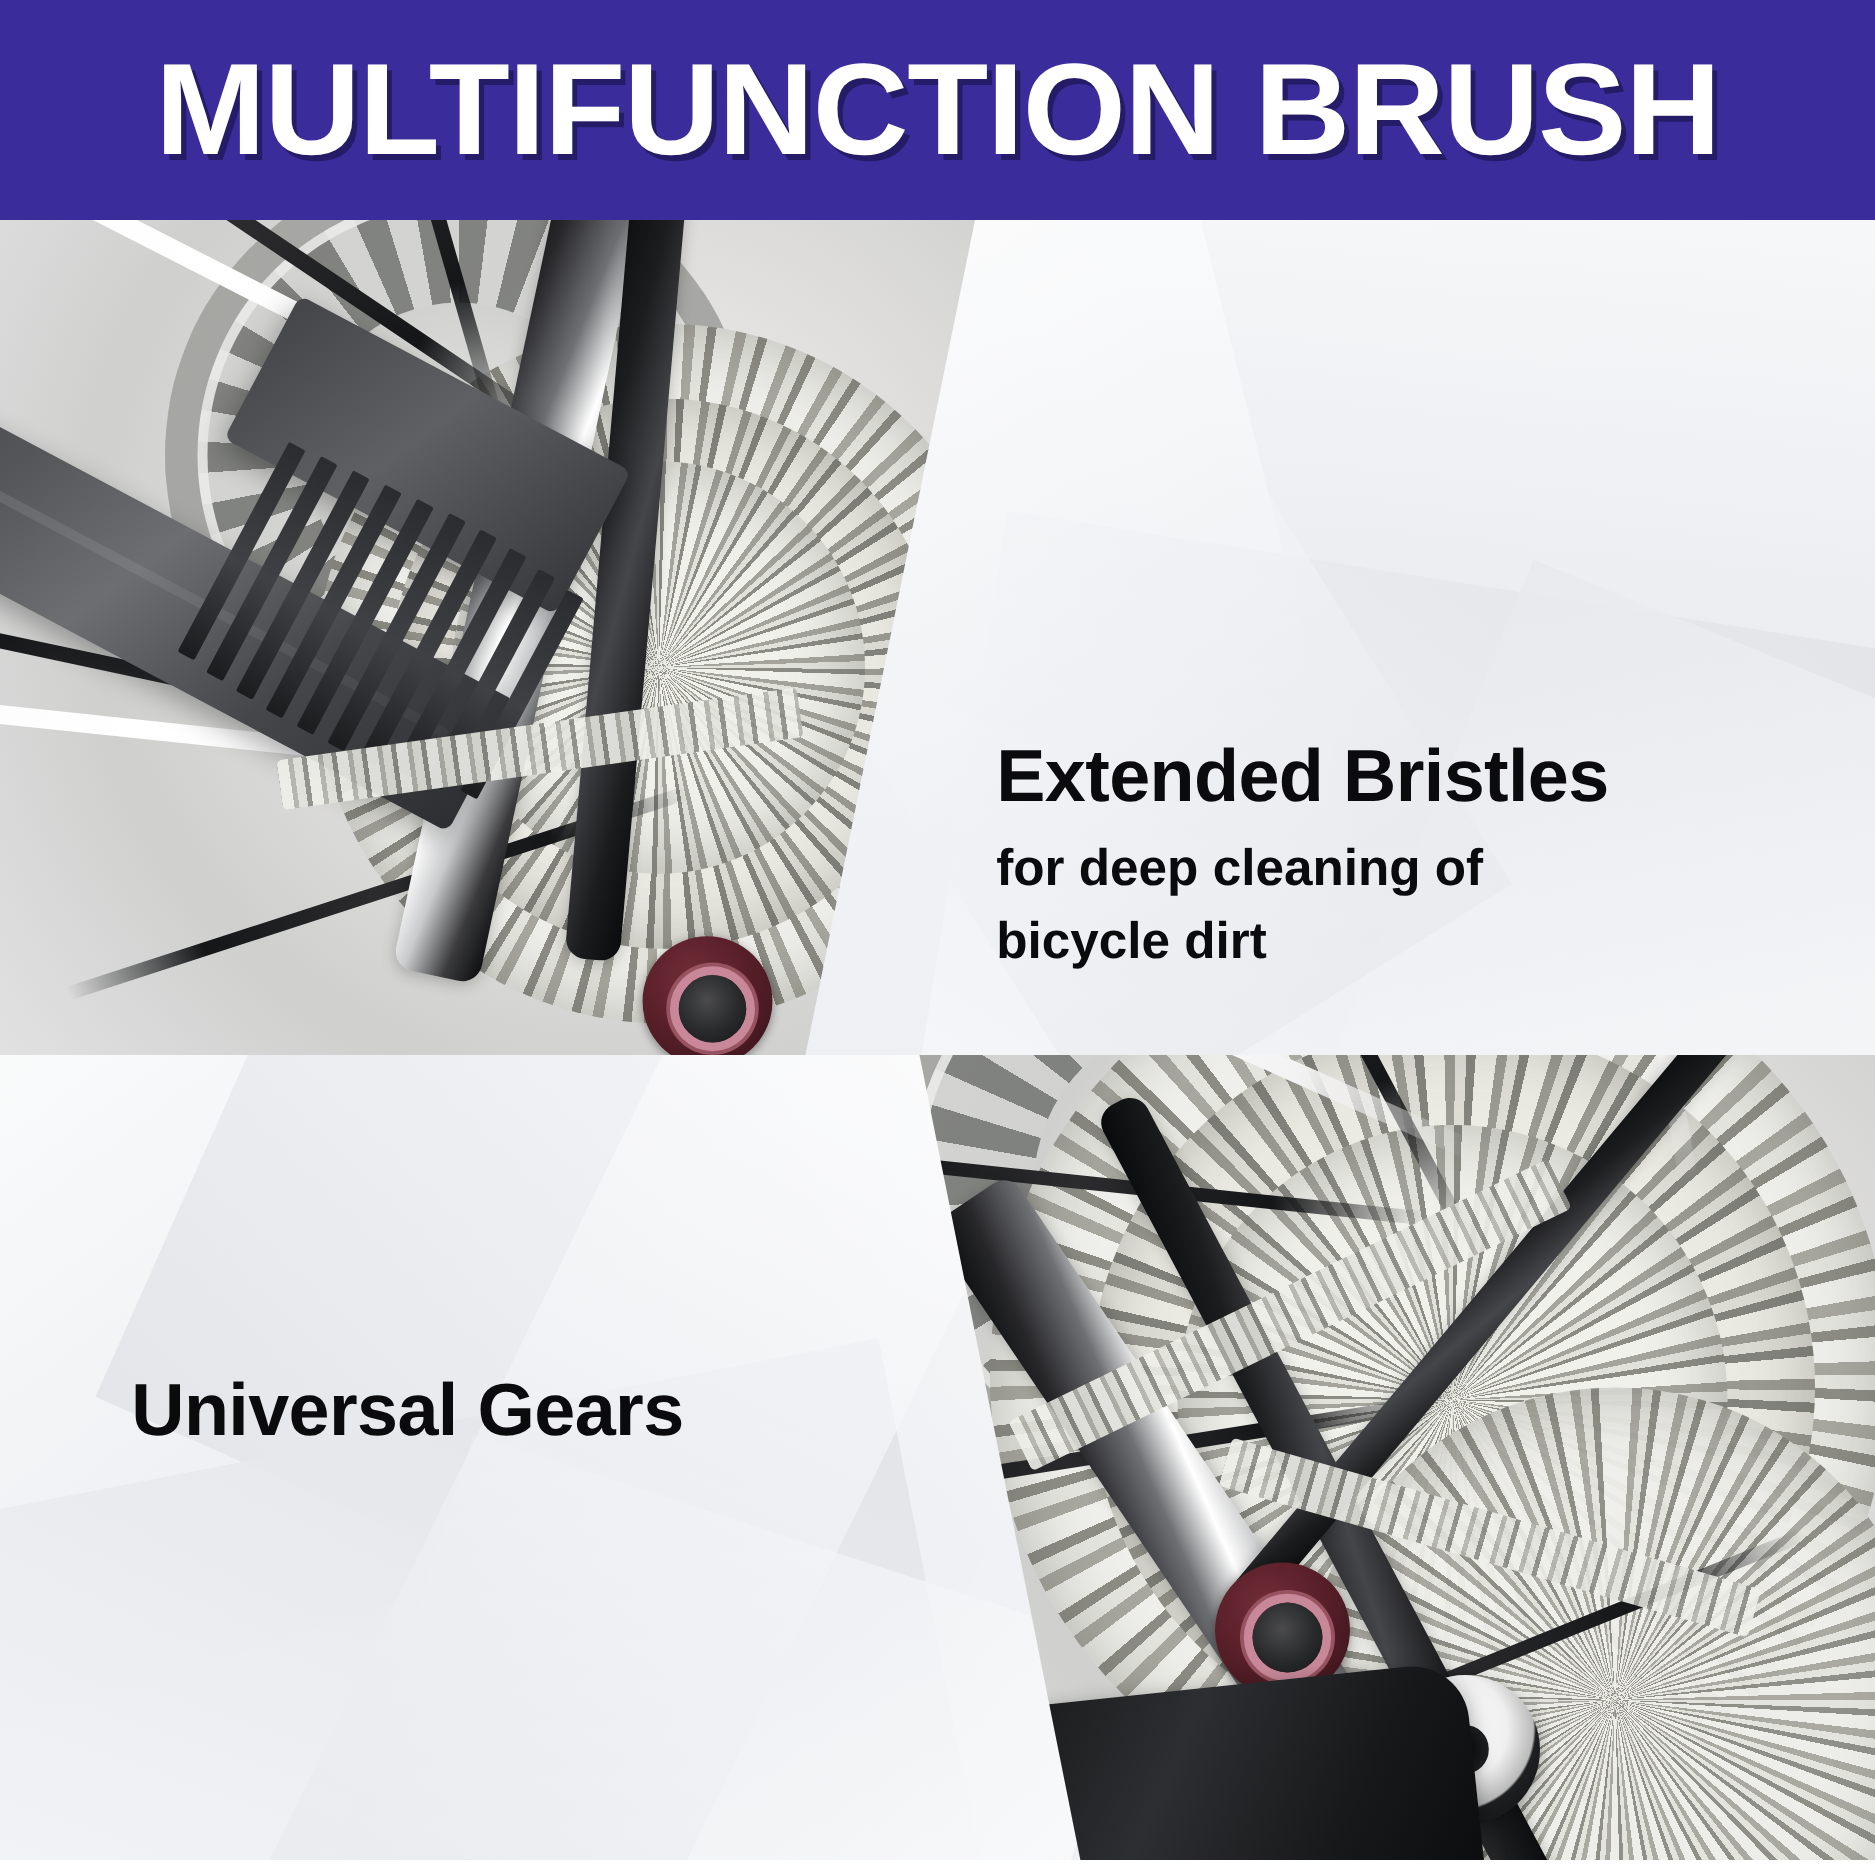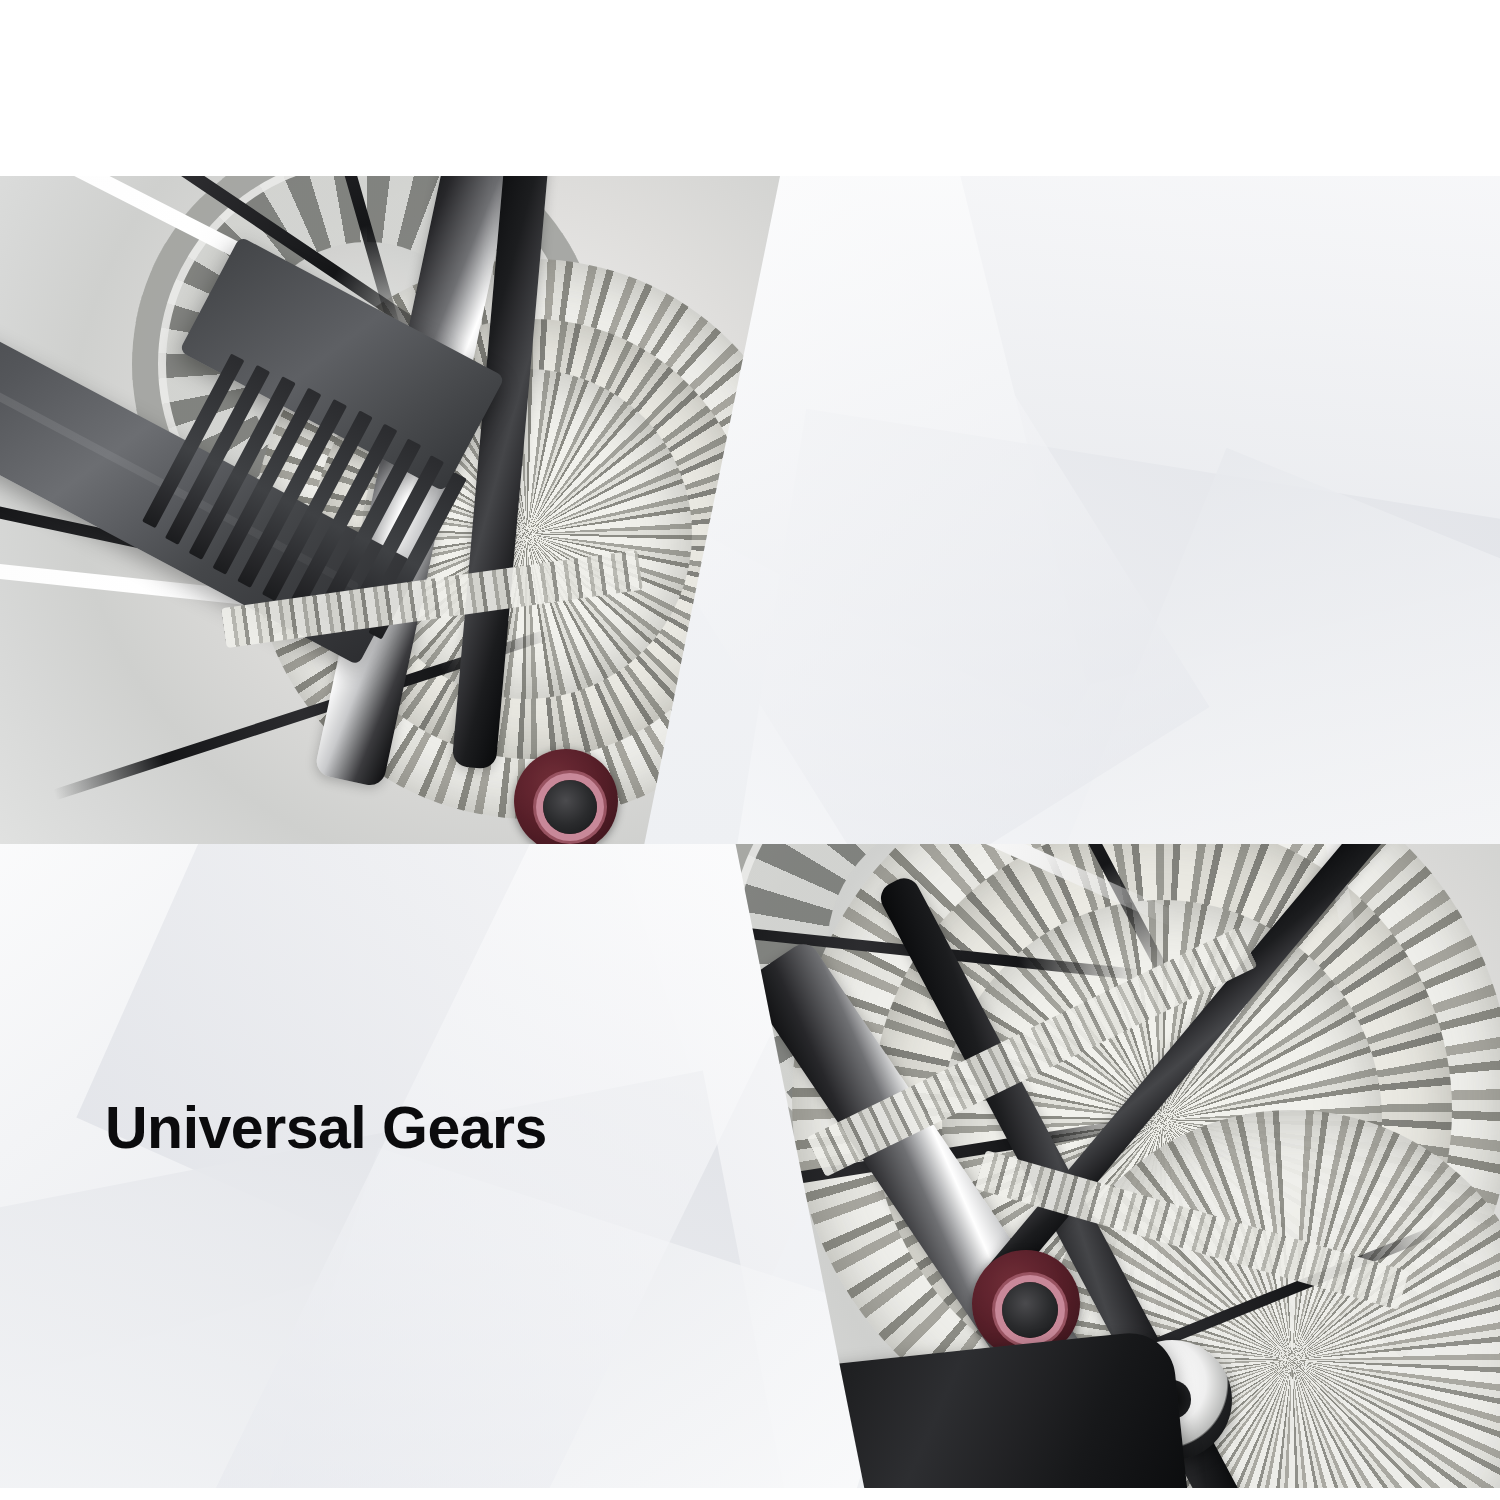--- a/index.html
+++ b/index.html
@@ -102,20 +102,23 @@
   .feature-desc{color:#0b0b0d;font-weight:bold;font-size:41px;line-height:1.42;margin:0;}
   .feature-desc span{display:block;}
 
   .divider{position:absolute;left:0;top:848px;width:1500px;height:8px;background:#ffffff;}
 </style>
 </head>
 <body>
 
 <div class="page">
 
+  <div class="banner">
+    <div class="banner-title">MULTIFUNCTION BRUSH</div>
+  </div>
 
   <div class="panel panel-top">
 
     <div class="facets">
       <div class="facet" style="left:700px;top:-60px;width:520px;height:520px;background:linear-gradient(150deg,#ffffff,#e9ebef);transform:rotate(28deg);opacity:.95;"></div>
       <div class="facet" style="left:1010px;top:-120px;width:640px;height:560px;background:linear-gradient(200deg,#fdfdfe,#e4e6ea);transform:rotate(-14deg);opacity:.9;"></div>
       <div class="facet" style="left:760px;top:300px;width:900px;height:520px;background:linear-gradient(25deg,#f8f9fb,#dfe1e6);transform:rotate(9deg);opacity:.85;"></div>
       <div class="facet" style="left:1120px;top:360px;width:560px;height:460px;background:linear-gradient(320deg,#ffffff,#e7e9ed);transform:rotate(22deg);opacity:.8;"></div>
       <div class="facet" style="left:620px;top:-200px;width:380px;height:900px;background:linear-gradient(180deg,rgba(255,255,255,.9),rgba(229,231,236,.5));transform:rotate(-32deg);"></div>
     </div>
@@ -156,20 +159,27 @@
           <div class="bristle" style="left:232px;top:56px;width:15px;height:192px;"></div>
           <div class="bristle" style="left:260px;top:60px;width:15px;height:182px;"></div>
         </div>
 
         <div class="hub-bolt" style="left:592px;top:640px;width:104px;height:104px;"></div>
 
         <div class="chain-band" style="left:300px;top:470px;width:420px;height:40px;transform:rotate(-8deg);"></div>
       </div>
     </div>
 
+    <div class="txt txt-top">
+      <h2 class="feature-title">Extended Bristles</h2>
+      <p class="feature-desc">
+        <span>for deep cleaning of</span>
+        <span>bicycle dirt</span>
+      </p>
+    </div>
   </div>
 
   <div class="divider"></div>
 
   <div class="panel panel-bottom">
 
     <div class="facets">
       <div class="facet" style="left:-120px;top:-180px;width:760px;height:620px;background:linear-gradient(160deg,#ffffff,#e6e8ec);transform:rotate(-18deg);opacity:.95;"></div>
       <div class="facet" style="left:160px;top:-120px;width:700px;height:560px;background:linear-gradient(210deg,#fbfbfc,#e1e3e8);transform:rotate(24deg);opacity:.85;"></div>
       <div class="facet" style="left:-60px;top:300px;width:820px;height:520px;background:linear-gradient(30deg,#f9fafb,#dfe1e6);transform:rotate(-11deg);opacity:.88;"></div>

